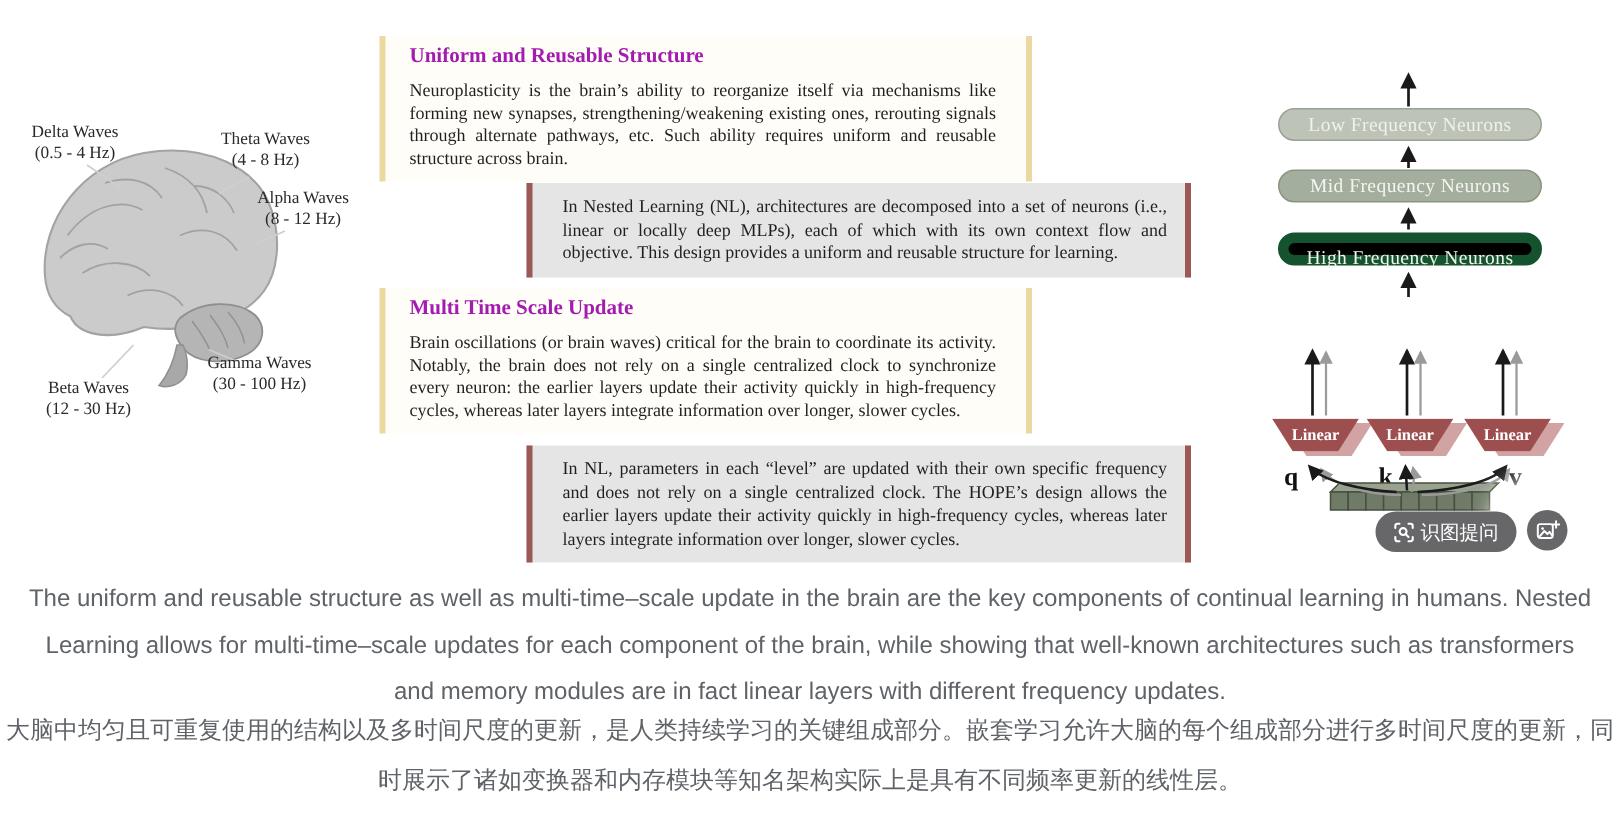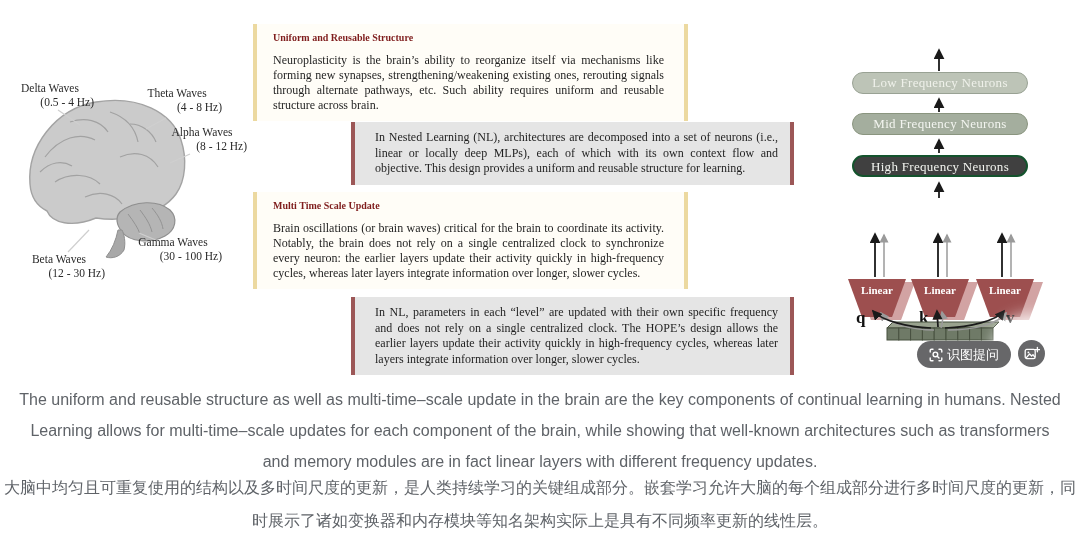--- a/index.html
+++ b/index.html
@@ -1,40 +1,40 @@
 <!DOCTYPE html>
 <html><head>
 <meta charset="utf-8">
 <style>
   html,body{margin:0;padding:0;background:#ffffff;}
   .stage{position:relative;width:1080px;height:552px;background:#ffffff;overflow:hidden;
          font-family:"Liberation Serif",serif;color:#1f1f1f;}
 
   
   .brain-label{position:absolute;text-align:center;font-size:11.5px;line-height:13.5px;color:#2a2a2a;}
-  .brain-label .rng{display:block;text-align:right;}
+  .brain-label .rng{display:block;}
 
   
   .hblock{position:absolute;background:#fffdf7;border-left:4px solid #ecd9a0;border-right:4px solid #ecd9a0;
           padding:6px 20px 8px 16px;box-sizing:border-box;}
-  .hblock h3{margin:0 0 7px 0;font-size:10px;line-height:16px;font-weight:bold;color:#7f1d1d;}
+  .hblock h3{margin:0 0 7px 0;font-size:14px;line-height:16px;font-weight:bold;color:#a21caf;}
   .hblock p{margin:0;font-size:12px;line-height:15px;text-align:justify;color:#1f1f1f;}
   .qblock{position:absolute;background:#e5e5e5;border-left:4px solid #9c5757;border-right:4px solid #9c5757;
           padding:8px 12px 8px 20px;box-sizing:border-box;}
   .qblock p{margin:0;font-size:12px;line-height:15.5px;text-align:justify;color:#1f1f1f;}
 
   
   .pill{position:absolute;box-sizing:border-box;text-align:center;color:#f3f5f0;
         font-family:Liberation Serif, serif;letter-spacing:.3px;}
   .pill-0{left:852px;top:72px;width:176px;height:22px;border-radius:11px;background:#bdc4b7;border:1px solid #99a294;font-size:13px;line-height:20px;color:#eff1ea;}
   .pill-1{left:852px;top:113px;width:176px;height:22px;border-radius:11px;background:#a4ae9e;border:1px solid #8a957f;font-size:13px;line-height:20px;text-align:center;}
-  .pill-2{left:852px;top:155px;width:176px;height:22px;border-radius:11px;background:#404040;border:2px solid #14532d;font-size:13px;line-height:20px;}
+  .pill-2{left:852px;top:155px;width:176px;height:22px;border-radius:11px;background:#000000;border:7px solid #14532d;font-size:13px;line-height:20px;}
   .pill-3{left:848px;top:200px;width:182px;height:28px;border-radius:7px;background:#71806a;border:1px solid #5b6955;font-size:14px;line-height:26px;}
 
-  .trap{position:absolute;width:58px;height:38px;clip-path:polygon(0% 0%,100% 0%,76% 100%,24% 100%);}
+  .trap{position:absolute;width:58px;height:22px;clip-path:polygon(0% 0%,100% 0%,76% 100%,24% 100%);}
   .trap.main{background:#9d4f4f;color:#ffffff;font-size:11px;font-weight:600;text-align:center;line-height:22px;}
   .trap.shadow{background:#d2a3a3;}
   .qkv{position:absolute;font-weight:bold;font-size:17px;color:#111;}
 
   .arrows{position:absolute;left:0;top:0;width:1080px;height:552px;pointer-events:none;}
 
   
   .halo{position:absolute;left:1003px;top:326px;width:54px;height:54px;border-radius:50%;background:#ffffff;
         box-shadow:0 0 16px 10px rgba(255,255,255,.95);}
   .ask-btn{position:absolute;left:917px;top:341px;height:27px;padding:0 12px;border-radius:14px;

